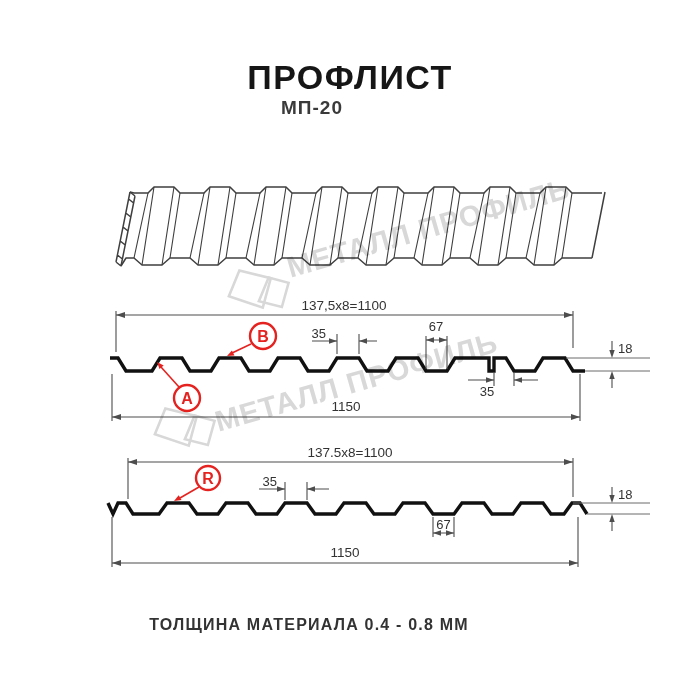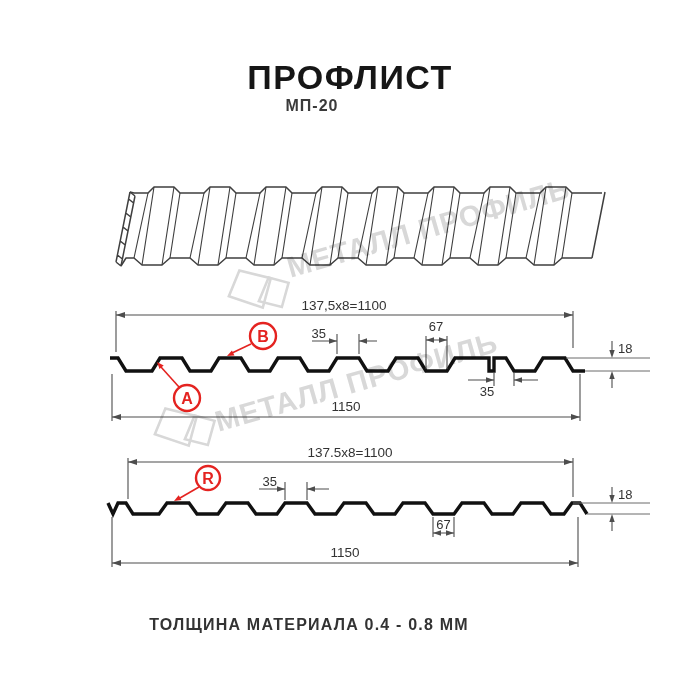--- a/index.html
+++ b/index.html
@@ -1,21 +1,21 @@
 <!DOCTYPE html>
 <html style="--red: #e42320; --wmgray: #d8d8d8;"><head>
 <meta charset="utf-8">
 <style>
   html,body{margin:0;padding:0;background:#fff;}
   #page{position:relative;width:700px;height:700px;background:#fff;overflow:hidden;
         font-family:"Liberation Sans",sans-serif;padding-left:8px;}
   .title{position:absolute;top:58px;left:0;width:700px;text-align:center;
          font-size:34px;font-weight:800;letter-spacing:1.5px;color:#161616;}
   .subtitle{position:absolute;top:97px;left:0;width:624px;text-align:center;
-         font-size:16px;font-weight:700;letter-spacing:1px;color:#3a3a3a;}
+         font-size:19px;font-weight:700;letter-spacing:1px;color:#3a3a3a;}
   .footer{position:absolute;top:616px;left:0;width:618px;text-align:center;
          font-size:16px;font-weight:700;letter-spacing:1.2px;color:#333;}
   .wm{position:absolute;mix-blend-mode:multiply;pointer-events:none;}
   .wm-text{font-size:29px;font-weight:700;letter-spacing:1px;color:var(--wmgray,#d8d8d8);
            white-space:nowrap;transform-origin:left center;}
   #wm1-text{transform:rotate(-16deg);}
   #wm2-text{transform:rotate(-16deg);}
   svg text{font-family:"Liberation Sans",sans-serif;fill:#333;}
   .dimtxt{font-size:13px;}
   .dimtxt-l{font-size:13.5px;}

